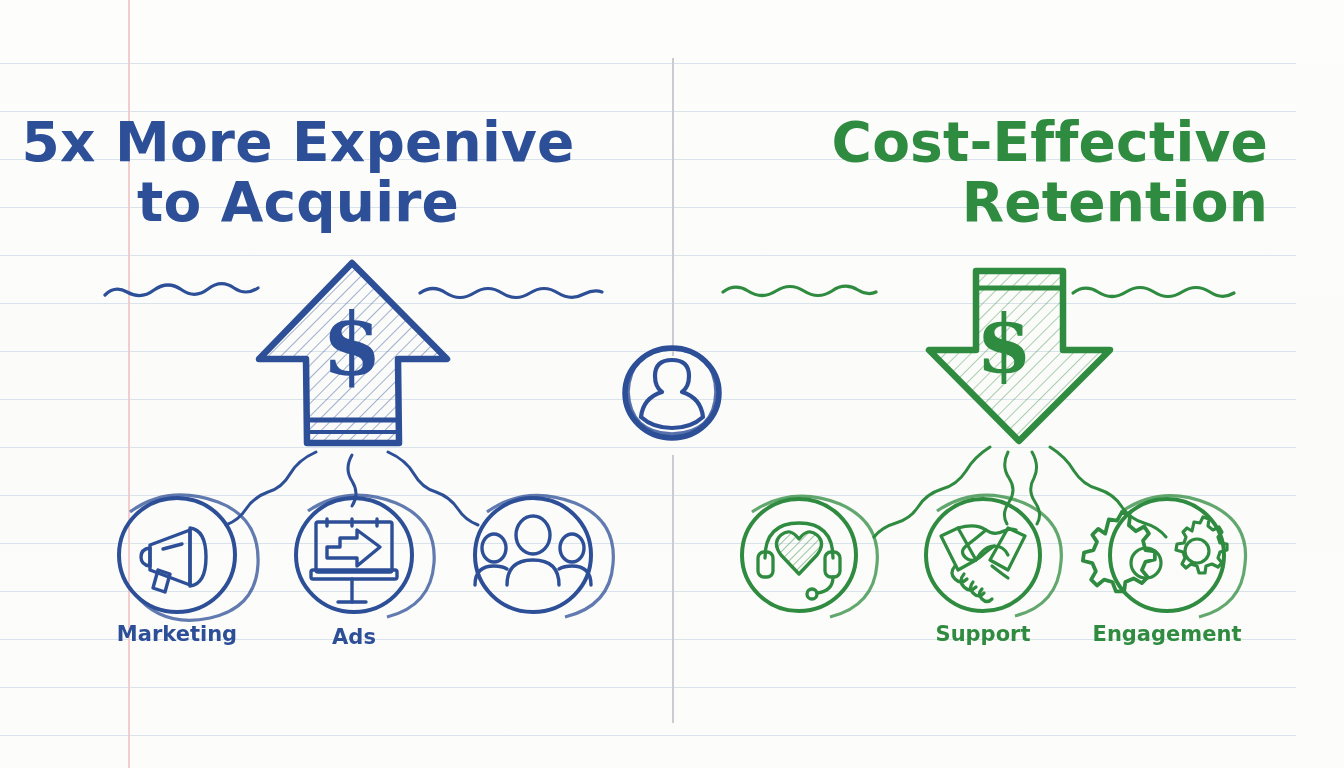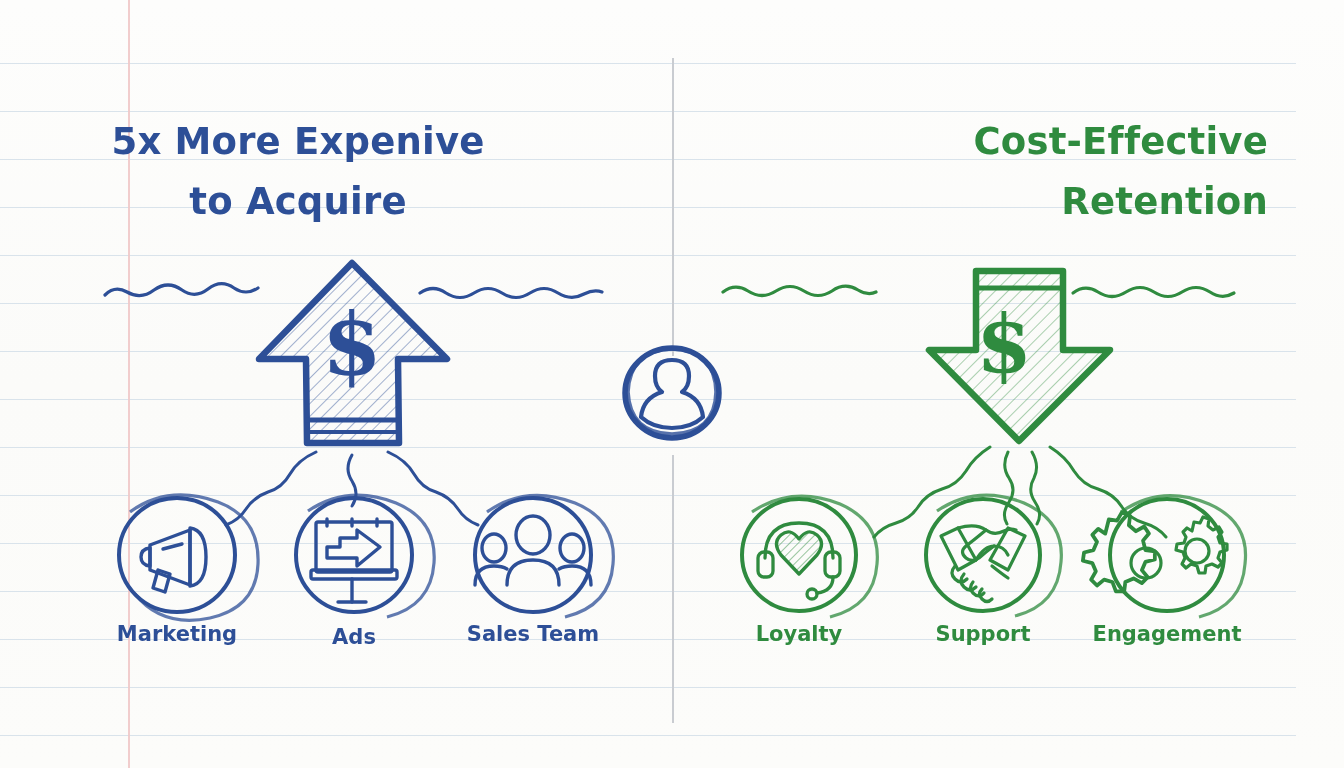--- a/index.html
+++ b/index.html
@@ -32,21 +32,21 @@
   }
 
   
   .panel{position:absolute;top:0;height:768px;width:672px;}
   .panel.left{left:0;}
   .panel.right{left:672px;}
 
   .title{
     position:absolute;left:0;width:596px;text-align:center;
     font-family:"DejaVu Sans", sans-serif;
-    font-weight:700;font-size:37px;line-height:60px;letter-spacing:.2px;
+    font-weight:700;font-size:55px;line-height:60px;letter-spacing:.2px;
     top:112px;
   }
   .title.blue{color:#2d4f97;}
   .title.green{color:#2f8b3f;text-align:right;}
   .title span{display:block;}
 
   
   .art{position:absolute;left:0;top:0;width:1344px;height:768px;pointer-events:none;}
 
   
@@ -232,19 +232,17 @@
     <g fill="none" stroke="#2f8b3f" stroke-width="3.2" stroke-linejoin="round" stroke-linecap="round">
       <path d="M1149,519 l7,1 l4,-7 l7,3 l-1,8 l6,5 l7,-4 l4,6 l-5,6 l2,8 l8,1 l0,7 l-8,2 l-3,7 l5,6 l-5,5 l-7,-4 l-7,3 l-1,8 l-7,0 l-3,-8 l-7,-2 l-6,5 l-5,-5 l4,-7 l-3,-7 l-8,-2 l1,-7 l8,-2 l3,-7 l-4,-6 l5,-5 l6,4 Z" transform="translate(-11,25) scale(1.18) translate(-200,-100)"></path>
       <circle cx="1146" cy="563" r="15"></circle>
       <path d="M1196,524 l6,1 l3,-6 l6,2 l-1,7 l5,4 l6,-3 l3,5 l-4,5 l2,6 l7,1 l0,6 l-7,2 l-2,6 l4,5 l-4,4 l-6,-3 l-6,2 l-1,7 l-6,0 l-2,-7 l-6,-2 l-5,4 l-4,-4 l3,-6 l-2,-6 l-7,-2 l1,-6 l7,-1 l2,-6 l-3,-5 l4,-4 l5,3 Z" transform="translate(-2,-2)"></path>
       <circle cx="1197" cy="551" r="12"></circle>
     </g>
   </svg>
 
   <div class="caption blue" style="left:67px;top:622px;">Marketing</div>
   <div class="caption blue" style="left:244px;top:625px;">Ads</div>
-  <div class="caption blue" style="left:423px;top:622px;">Sales Team</div>
-
-  <div class="caption green" style="left:689px;top:622px;">Loyalty</div>
+
   <div class="caption green" style="left:1057px;top:622px;">Engagement</div>
   <div class="caption green" style="left:873px;top:622px;">Support</div>
 
 </div>
 
 </body></html>

